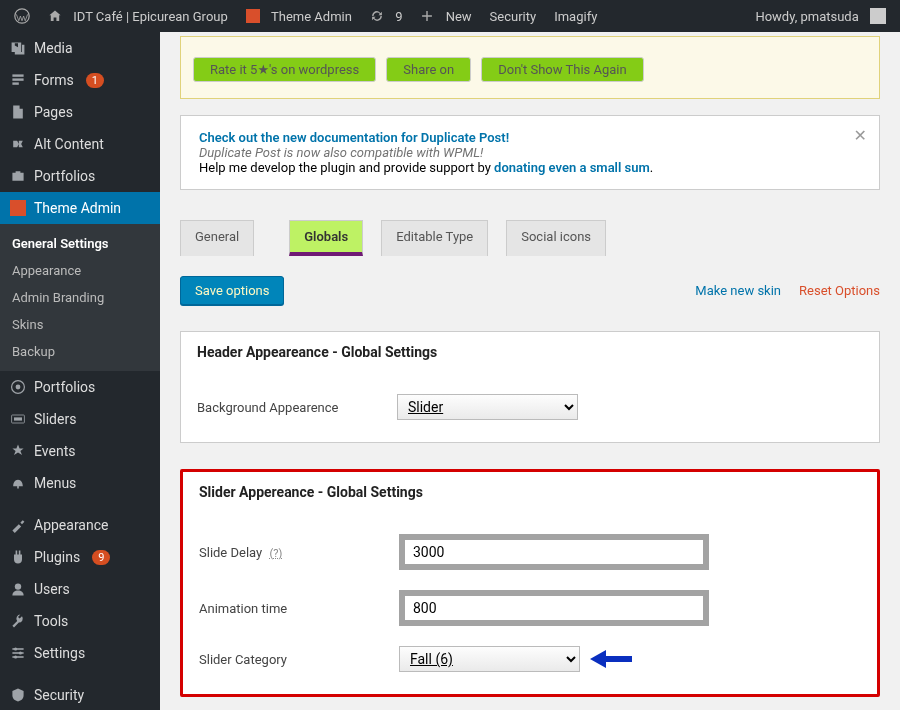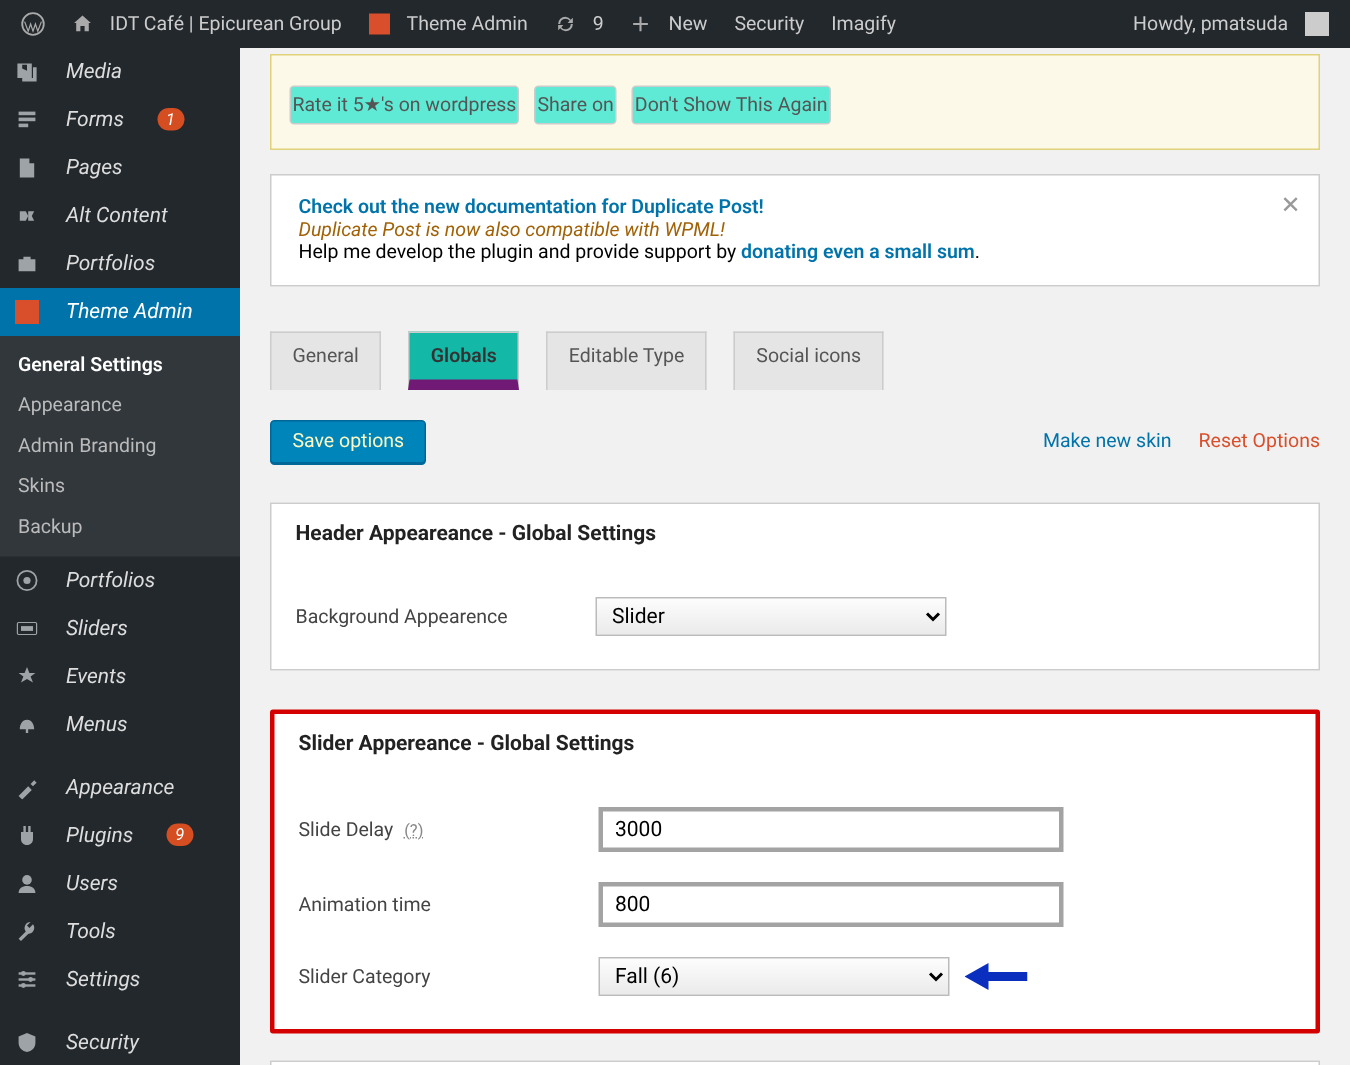--- a/index.html
+++ b/index.html
@@ -7,58 +7,58 @@
 
 
 .adminbar { background: #23282d; color: #ccc; height: 32px; display: flex; align-items: center; font-size: 13px; padding: 0 8px; }
 .adminbar .ab-left { display: flex; align-items: center; gap: 6px; }
 .adminbar .ab-item { display: flex; align-items: center; gap: 4px; padding: 0 6px; color: #ccc; }
 .adminbar .ab-right { margin-left: auto; display: flex; align-items: center; gap: 6px; }
 .adminbar .avatar { width: 16px; height: 16px; background: #ccc; }
 
 
 .sidebar { position: absolute; top: 32px; left: 0; width: 160px; background: #23282d; color: #eee; height: 678px; font-size: 14px; }
-.menu-item { display: flex; align-items: flex-start; gap: 18px; padding: 8px 10px; color: #ddd; cursor: pointer; font-style: italic; }
+.menu-item { display: flex; align-items: center; gap: 8px; padding: 8px 10px; color: #ddd; cursor: pointer; }
 .menu-item.active { background: #0073aa; color: #fff; position: relative; }
 .menu-item.active:after { content: ""; position: absolute; right: -8px; top: 50%; margin-top: -8px; border: 8px solid transparent; border-right-color: #f1f1f1; }
 .menu-icon { width: 16px; height: 16px; display: inline-block; color: #9ea3a8; }
 .menu-item.active .menu-icon { color: #fff; }
 .submenu { background: #32373c; padding: 6px 0; }
 .submenu .sub-item { padding: 6px 12px; font-size: 13px; color: #bbb; cursor: pointer; }
 .submenu .sub-item.current { color: #fff; font-weight: 600; }
 .badge { background: #d54e21; color: #fff; border-radius: 9px; font-size: 11px; padding: 1px 6px; margin-left: 4px; min-width: 16px; text-align: center; display: inline-block; }
 
 
 .content { margin-left: 160px; padding: 0 20px 20px 20px; }
 .notice-yellow { background: #fcf9e8; border: 1px solid #e0d27a; margin-top: 4px; padding: 8px 12px 16px 12px; font-size: 13px; color: #444; }
 .notice-yellow .btn-row { display: flex; gap: 10px; margin-top: 12px; }
-.wp-btn { background: #5eead4; border: 1px solid #ccc; border-radius: 3px; padding: 4px 1px; font-size: 13px; cursor: pointer; color: #555; }
+.wp-btn { background: #84cc16; border: 1px solid #ccc; border-radius: 3px; padding: 4px 16px; font-size: 13px; cursor: pointer; color: #555; }
 .notice-white { background: #fff; border: 1px solid #ccc; margin-top: 16px; padding: 14px 18px; font-size: 13px; position: relative; }
 .notice-white a { color: #0073aa; font-weight: 600; text-decoration: none; }
-.notice-white em { color: #a16207; }
+.notice-white em { color: #737373; }
 .dismiss { position: absolute; top: 10px; right: 12px; color: #999; cursor: pointer; font-size: 16px; }
 
 .tabs { display: flex; margin-top: 30px; gap: 18px; font-size: 13px; }
 .tab { border: 1px solid #ccc; border-bottom: none; background: #e5e5e5; padding: 8px 14px; color: #555; cursor: pointer; }
-.tab.active { background: #14b8a6; color: #333; font-weight: 600; border-bottom: 7px solid #701a75; }
+.tab.active { background: #bef264; color: #333; font-weight: 600; border-bottom: 4px solid #701a75; margin-left: 17px; }
 
 .action-row { display: flex; align-items: center; margin-top: 20px; }
 .save-btn { background: #0085ba; color: #fef9c3; border: 1px solid #006799; border-radius: 3px; padding: 6px 14px; font-size: 13px; cursor: pointer; box-shadow: 0 1px 0 #006799; }
 .action-row .spacer { flex: 1; }
 .link-blue { color: #0073aa; font-size: 13px; margin-right: 18px; cursor: pointer; }
 .link-red { color: #d94f2b; font-size: 13px; cursor: pointer; }
 
 .panel { background: #fff; border: 1px solid #ccc; margin-top: 26px; padding: 0 16px 22px 16px; }
 .panel h3 { font-size: 14px; font-weight: 700; color: #222; padding: 12px 0 14px 0; border-bottom: none; }
 .panel.highlight { border: 3px solid #d40000; border-radius: 2px; }
 .form-row { display: flex; align-items: center; margin-top: 20px; }
 .form-row label { width: 200px; font-size: 13px; color: #444; }
 .form-row .help { font-size: 11px; color: #888; text-decoration: underline dotted; margin-left: 4px; }
-.form-row input[type=text] { width: 310px; padding: 4px 8px; font-size: 14px; border: 3px solid #a3a3a3; background: #fff; }
-.form-row select { width: 234px; padding: 2px 6px; font-size: 14px; border: 1px solid #bbb; background: linear-gradient(#fdfdfd,#eaeaea); height: 26px; }
+.form-row input[type=text] { width: 310px; padding: 4px 8px; font-size: 14px; border: 6px solid #a3a3a3; background: #fff; }
+.form-row select { width: 181px; padding: 2px 6px; font-size: 14px; border: 1px solid #bbb; background: linear-gradient(#fdfdfd,#eaeaea); height: 26px; text-decoration: underline; }
 .arrow-callout { margin-left: 10px; }
 
 .panel-menu { background: #fff; border: 1px solid #ccc; margin-top: 18px; padding: 12px 16px; }
 .panel-menu h3 { font-size: 14px; font-weight: 700; color: #222; }
 </style>
 </head>
 <body>
 
 <div class="adminbar">
   <div class="ab-left">

